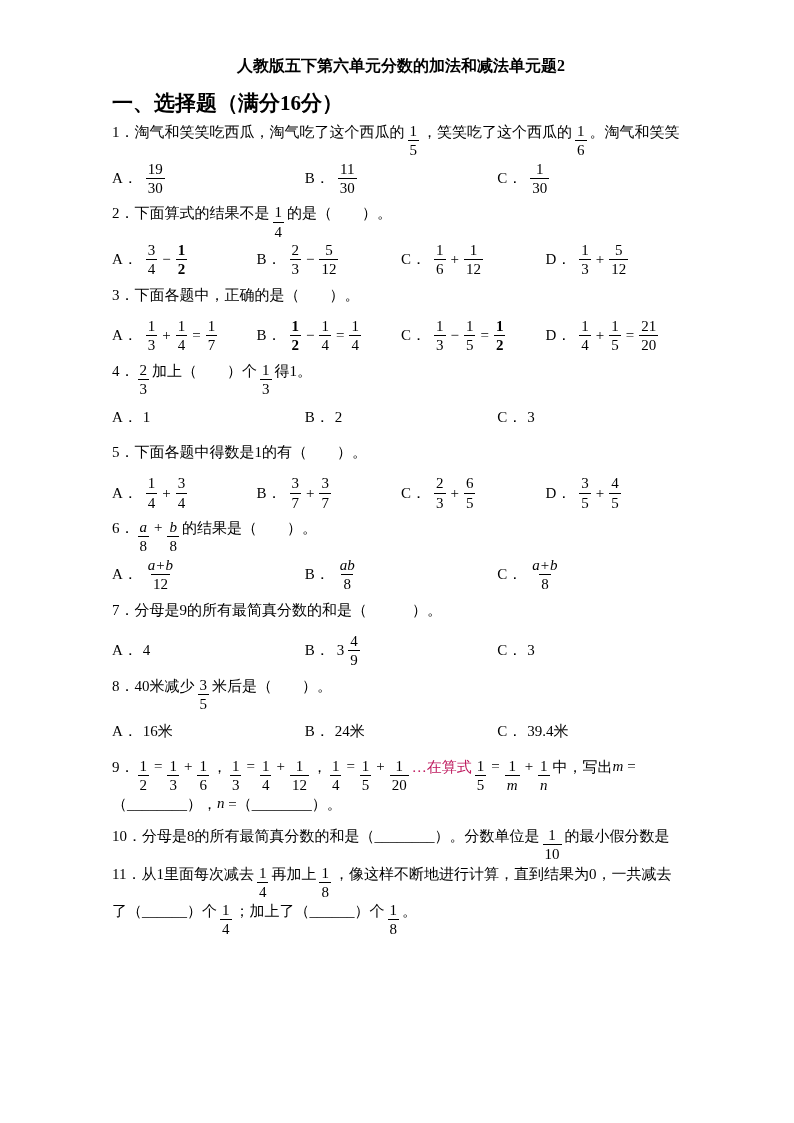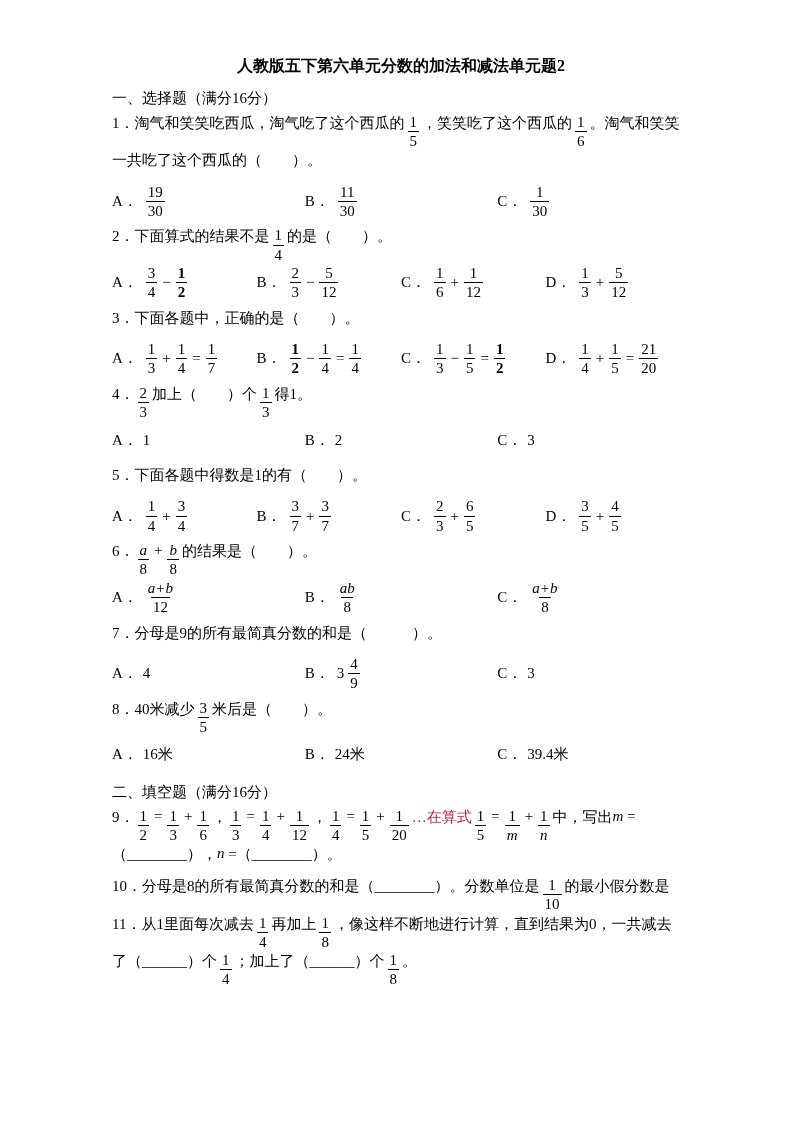--- a/index.html
+++ b/index.html
@@ -15,22 +15,22 @@
     color: #000000;
     overflow: hidden;
   }
   .doc-title {
     text-align: center;
     font-weight: 700;
     font-size: 16px;
     margin: 4px 0 12px 0;
   }
   .section-heading {
-    font-weight: 400;
-    font-size: 15px;
+    font-weight: 700;
+    font-size: 21px;
     margin: 10px 0 6px 0;
   }
   .question { margin: 0 0 2px 0; }
   .line {
     display: flex;
     flex-wrap: wrap;
     min-height: 30px;
     margin: 2px 0;
   }
   .tok { white-space: pre; }
@@ -78,23 +78,20 @@
               <span class="num">1</span>
               <span class="den">5</span>
             </span>
             <span class="tok">，笑笑吃了这个西瓜的</span>
             <span class="frac">
               <span class="num">1</span>
               <span class="den">6</span>
             </span>
             <span class="tok">。淘气和笑笑</span>
           </div>
-          <div class="line">
-            <span class="tok">一共吃了这个西瓜的（　　）。</span>
-          </div>
           <div class="options" style="grid-template-columns: repeat(3, 1fr);">
             <div class="option">
               <span class="option-label">A．</span>
               <span class="frac">
                 <span class="num">19</span>
                 <span class="den">30</span>
               </span>
             </div>
             <div class="option">
               <span class="option-label">B．</span>
@@ -413,21 +410,20 @@
               <span class="tok">24米</span>
             </div>
             <div class="option">
               <span class="option-label">C．</span>
               <span class="tok">39.4米</span>
             </div>
           </div>
         </div>
       </div>
       <div class="section">
-        <div class="section-heading">二、填空题（满分16分）</div>
         <div class="question">
           <div class="line">
             <span class="tok">9．</span>
             <span class="frac">
               <span class="num">1</span>
               <span class="den">2</span>
             </span>
             <span class="tok op">=</span>
             <span class="frac">
               <span class="num">1</span>

